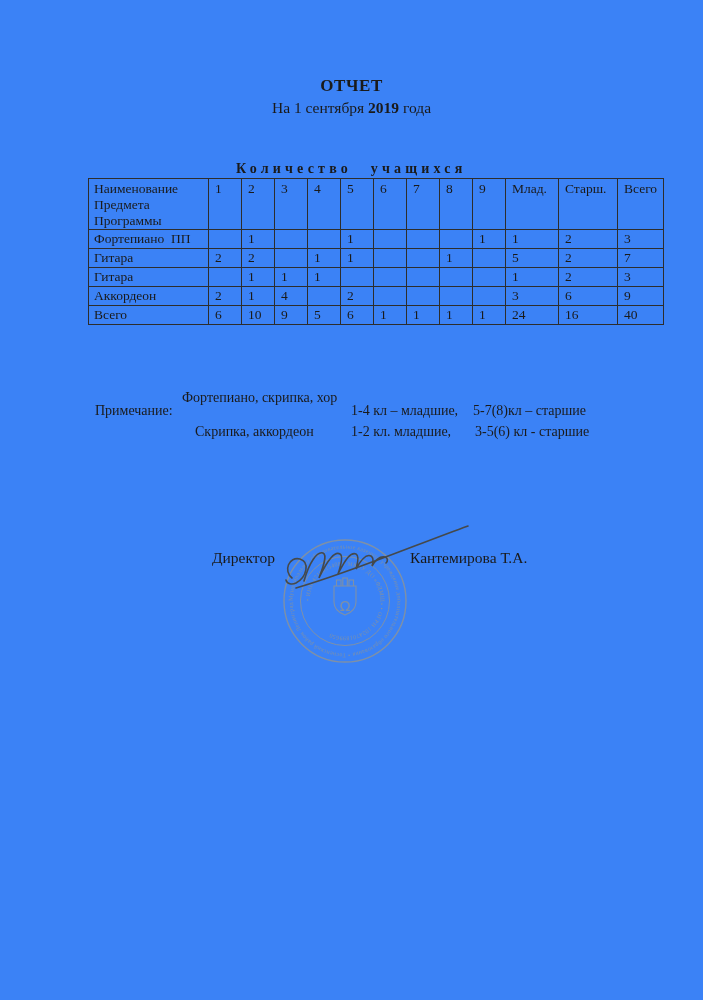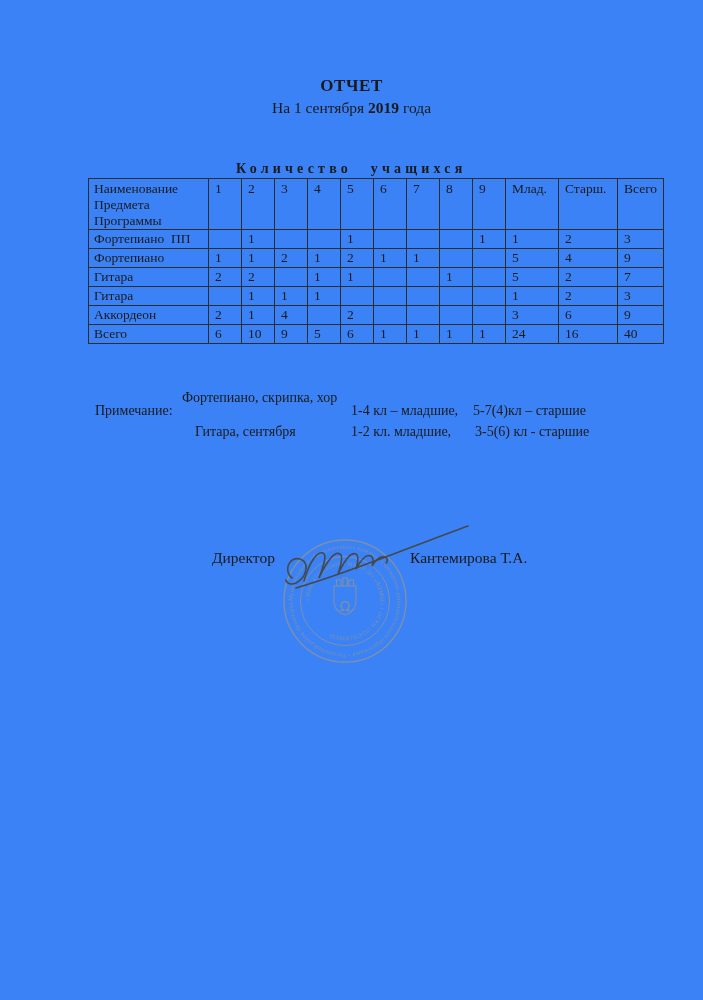--- a/index.html
+++ b/index.html
@@ -96,35 +96,20 @@
           <td>1</td>
           <td></td>
           <td></td>
           <td></td>
           <td>1</td>
           <td>1</td>
           <td>2</td>
           <td>3</td>
         </tr>
         <tr>
-          <td class="subject">Фортепиано</td>
-          <td>1</td>
-          <td>1</td>
-          <td>2</td>
-          <td>1</td>
-          <td>2</td>
-          <td>1</td>
-          <td>1</td>
-          <td></td>
-          <td></td>
-          <td>5</td>
-          <td>4</td>
-          <td>9</td>
-        </tr>
-        <tr>
           <td class="subject">Гитара</td>
           <td>2</td>
           <td>2</td>
           <td></td>
           <td>1</td>
           <td>1</td>
           <td></td>
           <td></td>
           <td>1</td>
           <td></td>
@@ -177,22 +162,22 @@
           <td>16</td>
           <td>40</td>
         </tr>
       </tbody>
     </table>
 
   <div class="note">
     <span style="left:95px;  top:403px;">Примечание:</span>
     <span style="left:182px; top:390px;">Фортепиано, скрипка, хор</span>
     <span style="left:351px; top:403px;">1-4 кл – младшие,</span>
-    <span style="left:473px; top:403px;">5-7(4)кл  – старшие</span>
-    <span style="left:195px; top:424px;">Гитара, сентября</span>
+    <span style="left:473px; top:403px;">5-7(8)кл  – старшие</span>
+    <span style="left:195px; top:424px;">Скрипка, аккордеон</span>
     <span style="left:351px; top:424px;">1-2 кл. младшие,</span>
     <span style="left:475px; top:424px;">3-5(6) кл - старшие</span>
   </div>
 
   <div class="sig-role">Директор</div>
   <div class="sig-name">Кантемирова Т.А.</div>
 
   <svg class="stamp-svg" width="130" height="130" viewBox="0 0 130 130" opacity="0.8">
     <g stroke="#8f9494" fill="none">
       <circle cx="65" cy="65" r="61" stroke-width="1.4"></circle>

